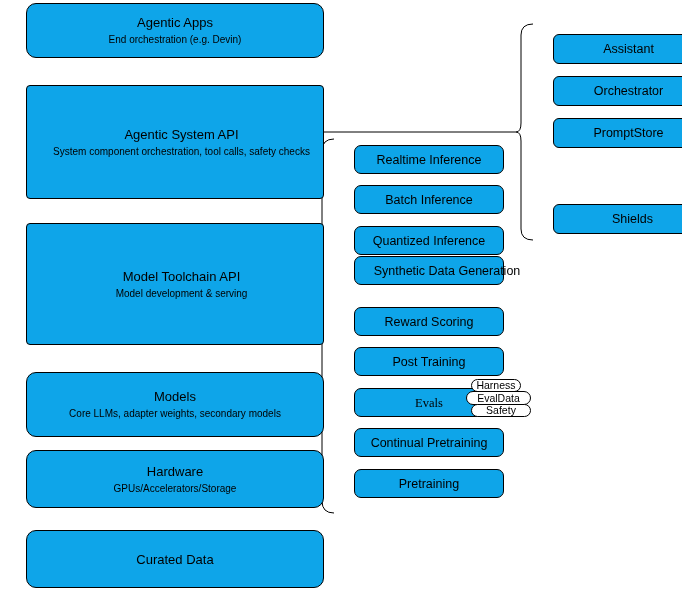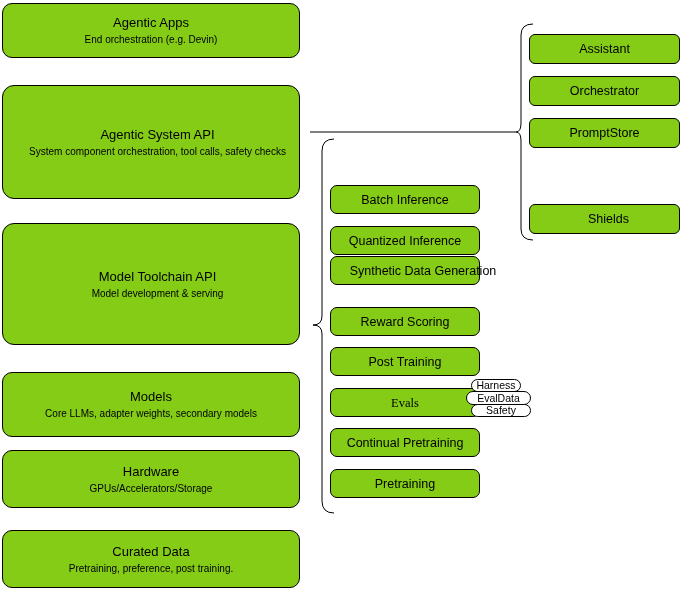--- a/index.html
+++ b/index.html
@@ -20,40 +20,41 @@
     position: absolute;
     left: 0;
     top: 0;
     width: 682px;
     height: 591px;
   }
   .node {
     position: absolute;
     box-sizing: border-box;
     border: 1px solid #000000;
-    background: #84cc16;
+    background: #0ea5e9;
     display: flex;
     flex-direction: column;
     align-items: center;
     justify-content: center;
     text-align: center;
+    margin-left: 24px;
   }
   .node .title {
     font-size: 13px;
     line-height: 15px;
     white-space: nowrap;
   }
   .node .subtitle {
     font-size: 10px;
     line-height: 12px;
     margin-top: 4px;
     white-space: nowrap;
   }
   .stack-node { left: 2px; width: 298px; border-radius: 10px; }
-  .stack-node.big-radius { border-radius: 12px; padding-left: 13px; }
+  .stack-node.big-radius { border-radius: 4px; padding-left: 13px; }
 
   .mid-node {
     left: 330px;
     width: 150px;
     height: 29px;
     border-radius: 7px;
     font-size: 12.5px;
     line-height: 14px;
     white-space: nowrap;
   }
@@ -115,23 +116,23 @@
     <div class="subtitle">Core LLMs, adapter weights, secondary models</div>
   </div>
 
   <div class="node stack-node" style="top:450px; height:58px;">
     <div class="title">Hardware</div>
     <div class="subtitle">GPUs/Accelerators/Storage</div>
   </div>
 
   <div class="node stack-node" style="top:530px; height:58px;">
     <div class="title">Curated Data</div>
-    <div class="subtitle">Pretraining, preference, post training.</div>
   </div>
 
+  <div class="node mid-node" style="top:145px;">Realtime Inference</div>
   <div class="node mid-node" style="top:185px;">Batch Inference</div>
   <div class="node mid-node" style="top:226px;">Quantized Inference</div>
   <div class="node mid-node" style="top:256px;padding-left:36px;">Synthetic Data Generation</div>
   <div class="node mid-node" style="top:307px;">Reward Scoring</div>
   <div class="node mid-node" style="top:347px;">Post Training</div>
   <div class="node mid-node" style="top:388px;font-family:Liberation Serif, serif;">Evals</div>
   <div class="node mid-node" style="top:428px;">Continual Pretraining</div>
   <div class="node mid-node" style="top:469px;">Pretraining</div>
 
   <div class="pill" style="left:471px; top:379px; width:50px; height:13px;">Harness</div>

